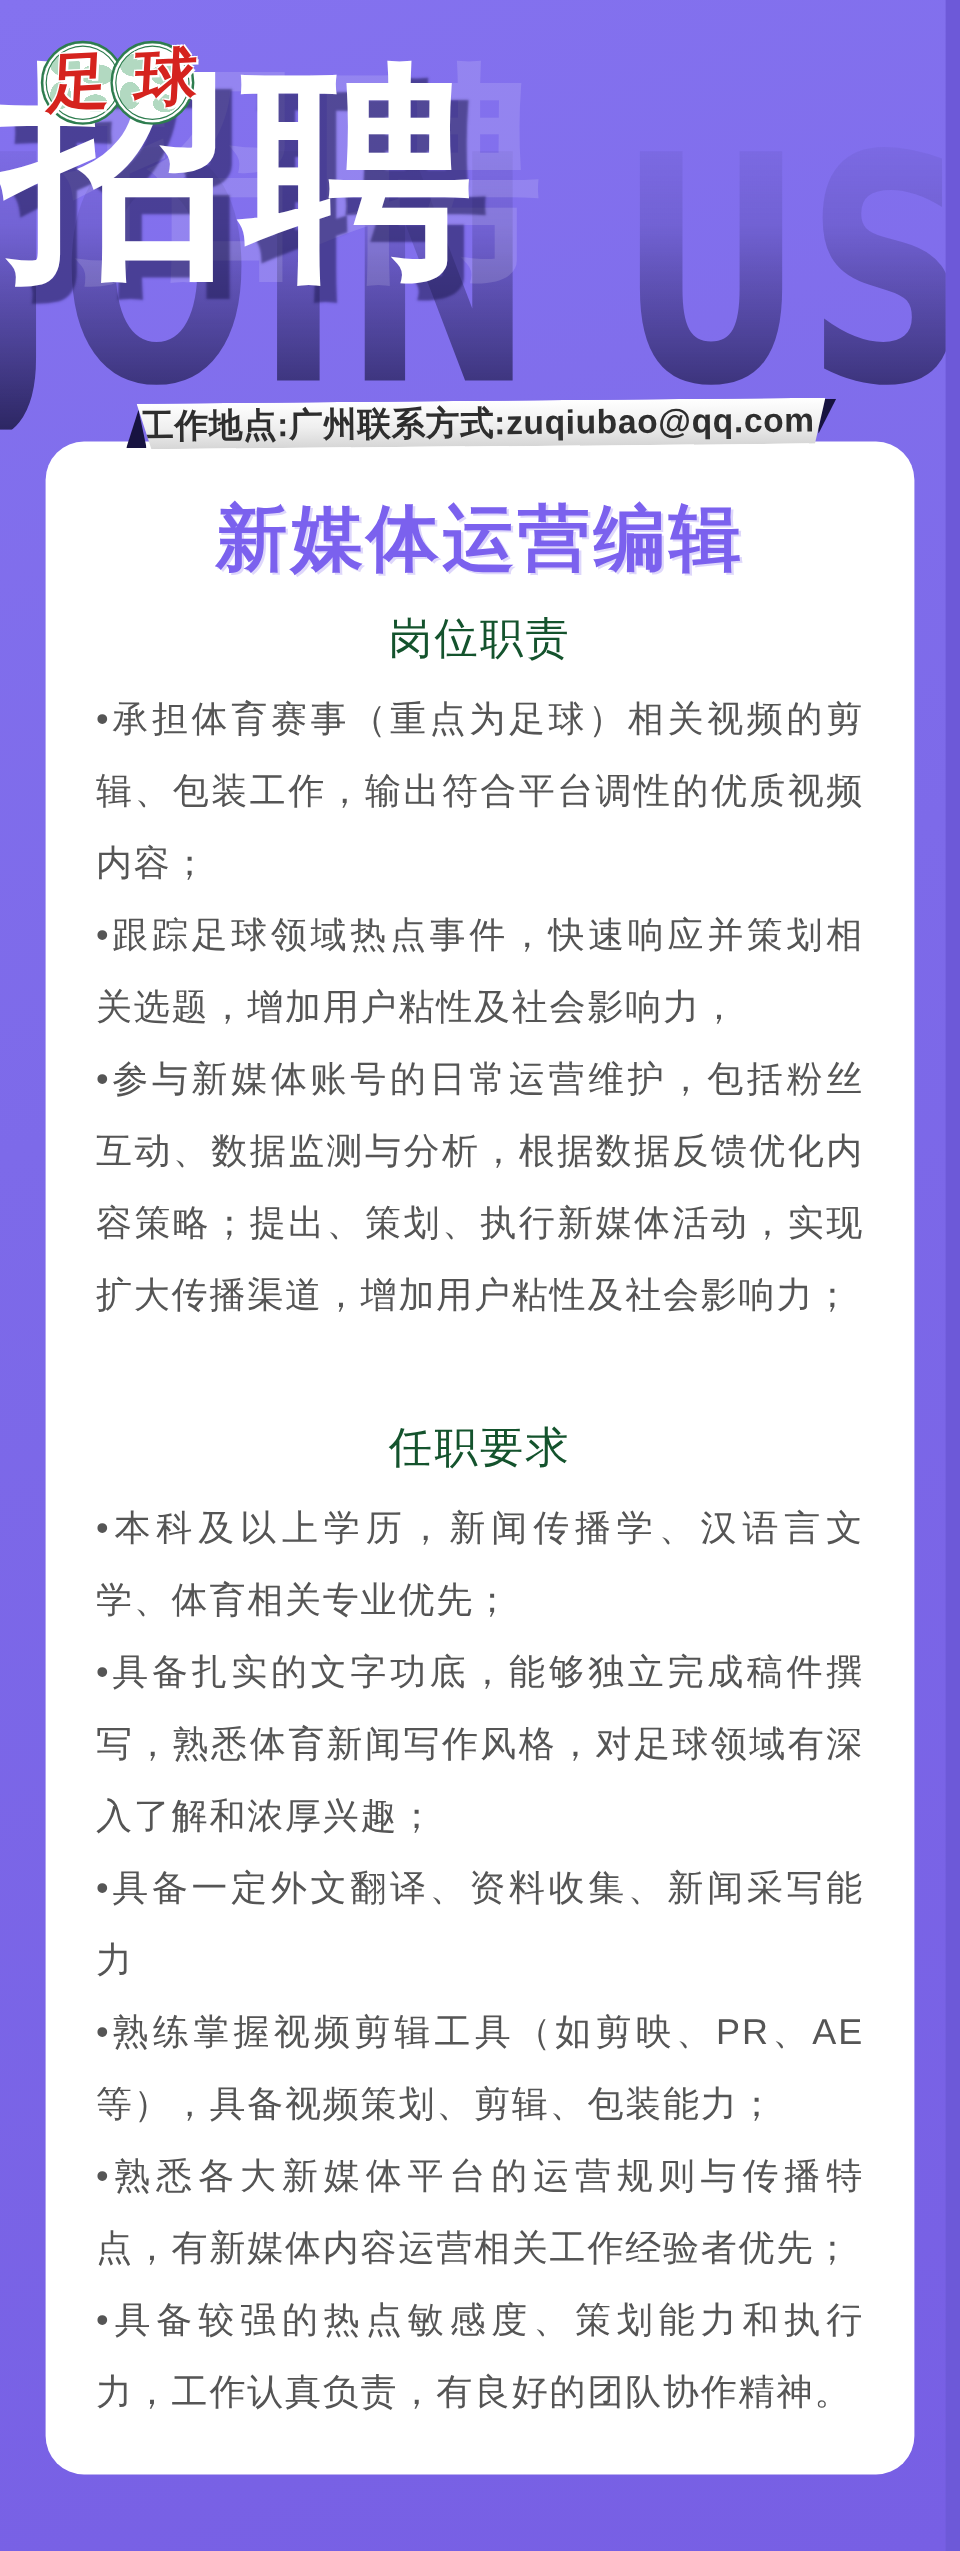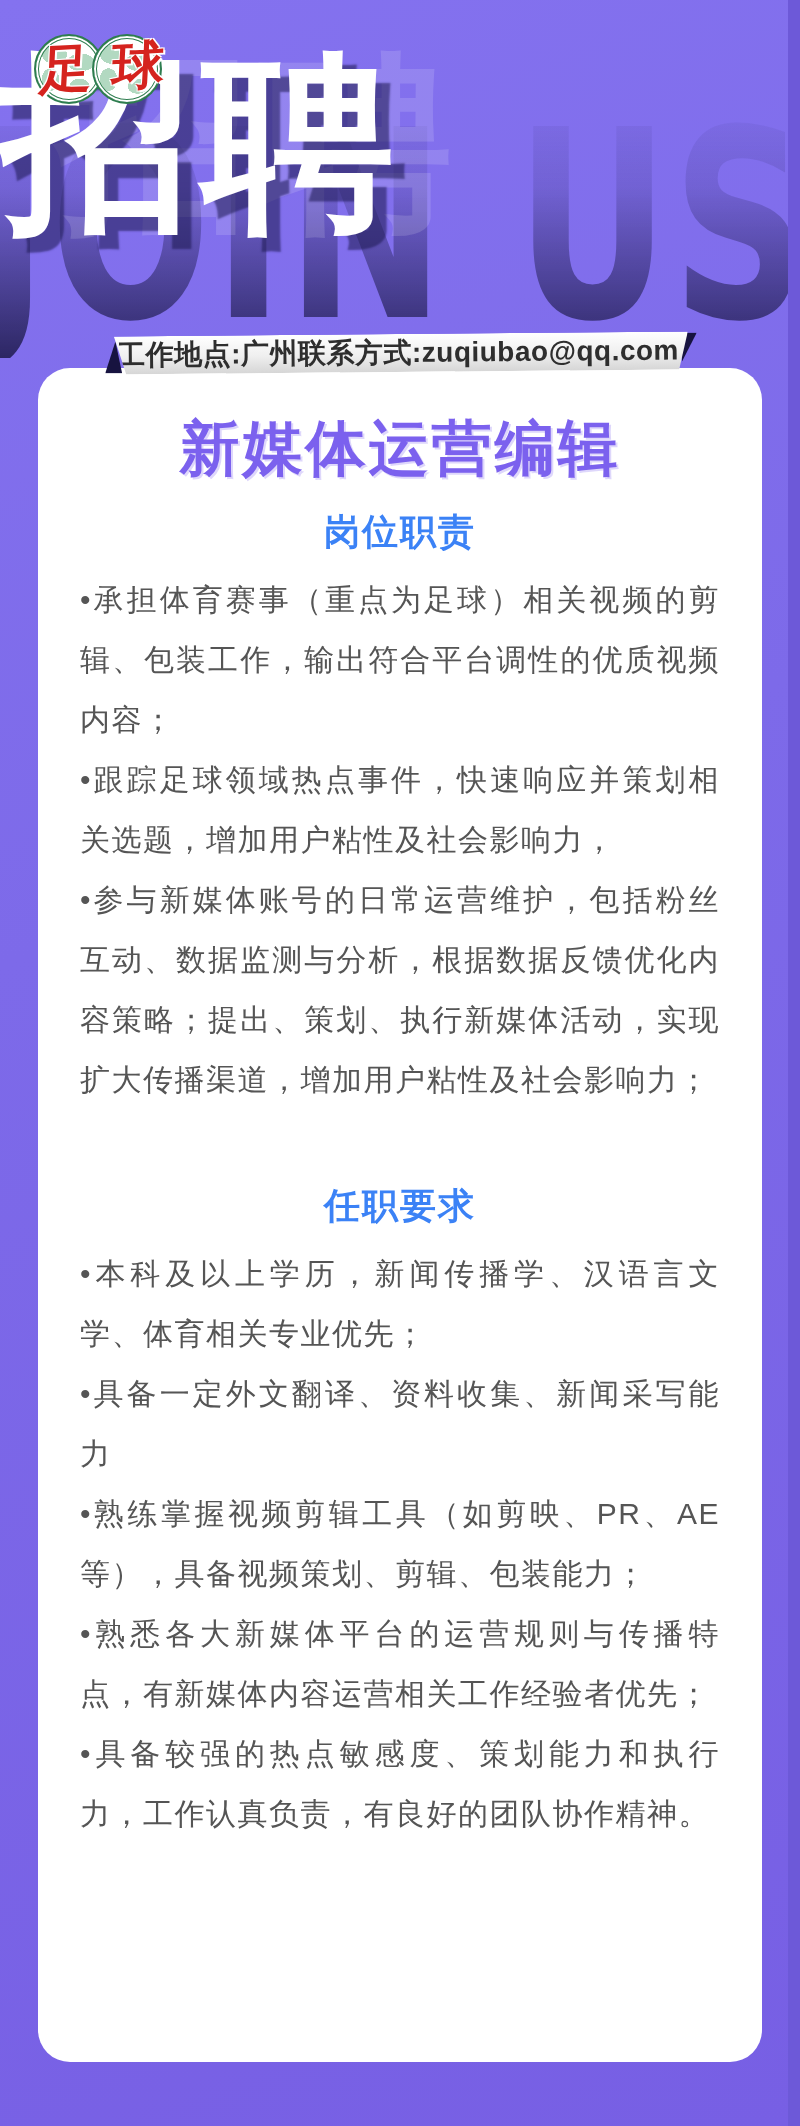--- a/index.html
+++ b/index.html
@@ -86,22 +86,22 @@
   .job-title{
     margin:0 0 21px 0;
     text-align:center;
     font-size:60px;line-height:70px;font-weight:800;letter-spacing:3px;
     color:#7b61ee;
     text-shadow:2px 2px 0 rgba(123,97,238,0.25);
   }
   .section-heading{
     margin:26px 0 16px 0;
     text-align:center;
-    font-size:36px;line-height:44px;font-weight:700;letter-spacing:2px;
-    color:#3b82f6;
+    font-size:36px;line-height:44px;font-weight:400;letter-spacing:2px;
+    color:#14532d;
   }
   .section-heading.requirements{margin-top:74px;}
   .bullet{
     margin:0;
     font-size:30px;line-height:60px;letter-spacing:1.5px;
     color:#555555;
     text-align:justify;
     text-justify:inter-ideograph;
   }
 </style>
@@ -134,19 +134,20 @@
   <div class="card">
     <h1 class="job-title">新媒体运营编辑</h1>
 
     <h2 class="section-heading">岗位职责</h2>
     <p class="bullet">•承担体育赛事（重点为足球）相关视频的剪辑、包装工作，输出符合平台调性的优质视频内容；</p>
     <p class="bullet">•跟踪足球领域热点事件，快速响应并策划相关选题，增加用户粘性及社会影响力，</p>
     <p class="bullet">•参与新媒体账号的日常运营维护，包括粉丝互动、数据监测与分析，根据数据反馈优化内容策略；提出、策划、执行新媒体活动，实现扩大传播渠道，增加用户粘性及社会影响力；</p>
 
     <h2 class="section-heading requirements">任职要求</h2>
     <p class="bullet">•本科及以上学历，新闻传播学、汉语言文学、体育相关专业优先；</p>
+    <p class="bullet">•具备扎实的文字功底，能够独立完成稿件撰写，熟悉体育新闻写作风格，对足球领域有深入了解和浓厚兴趣；</p>
     <p class="bullet">•具备一定外文翻译、资料收集、新闻采写能力</p>
     <p class="bullet">•熟练掌握视频剪辑工具（如剪映、PR、AE等），具备视频策划、剪辑、包装能力；</p>
     <p class="bullet">•熟悉各大新媒体平台的运营规则与传播特点，有新媒体内容运营相关工作经验者优先；</p>
     <p class="bullet">•具备较强的热点敏感度、策划能力和执行力，工作认真负责，有良好的团队协作精神。</p>
   </div>
 
 </div>
 
 </body></html>

